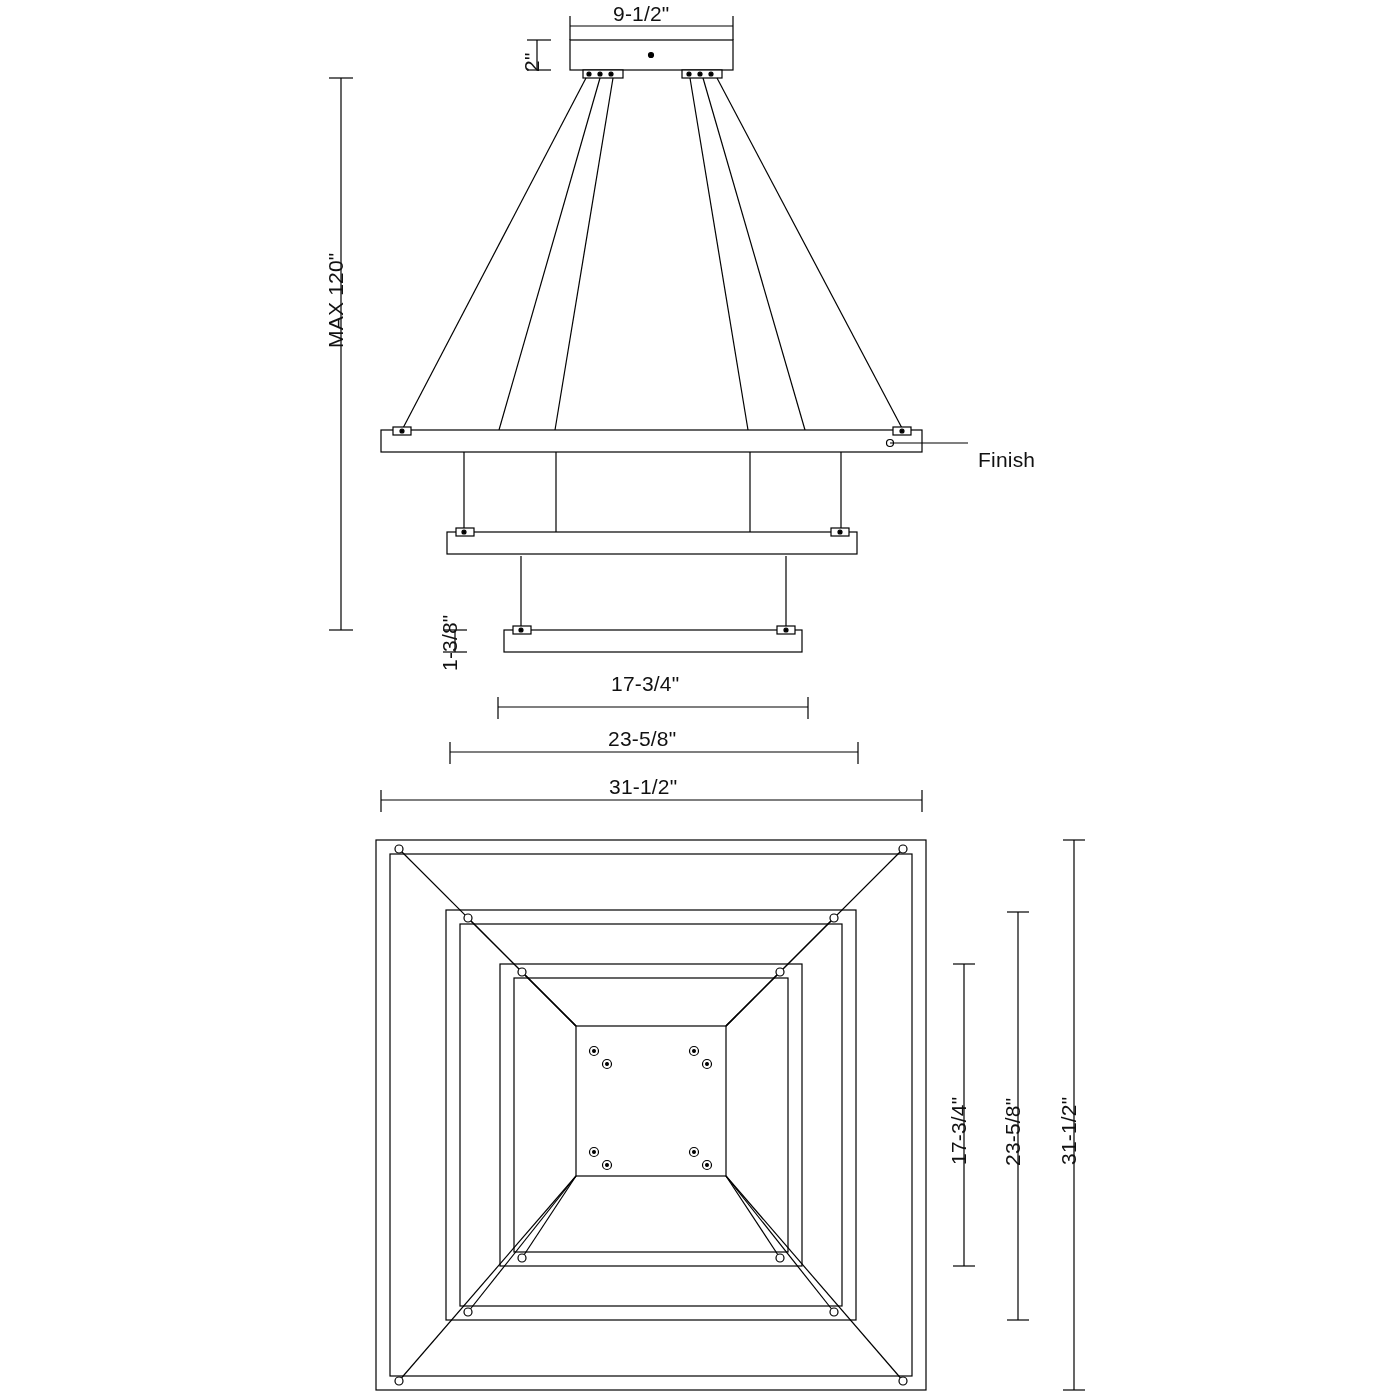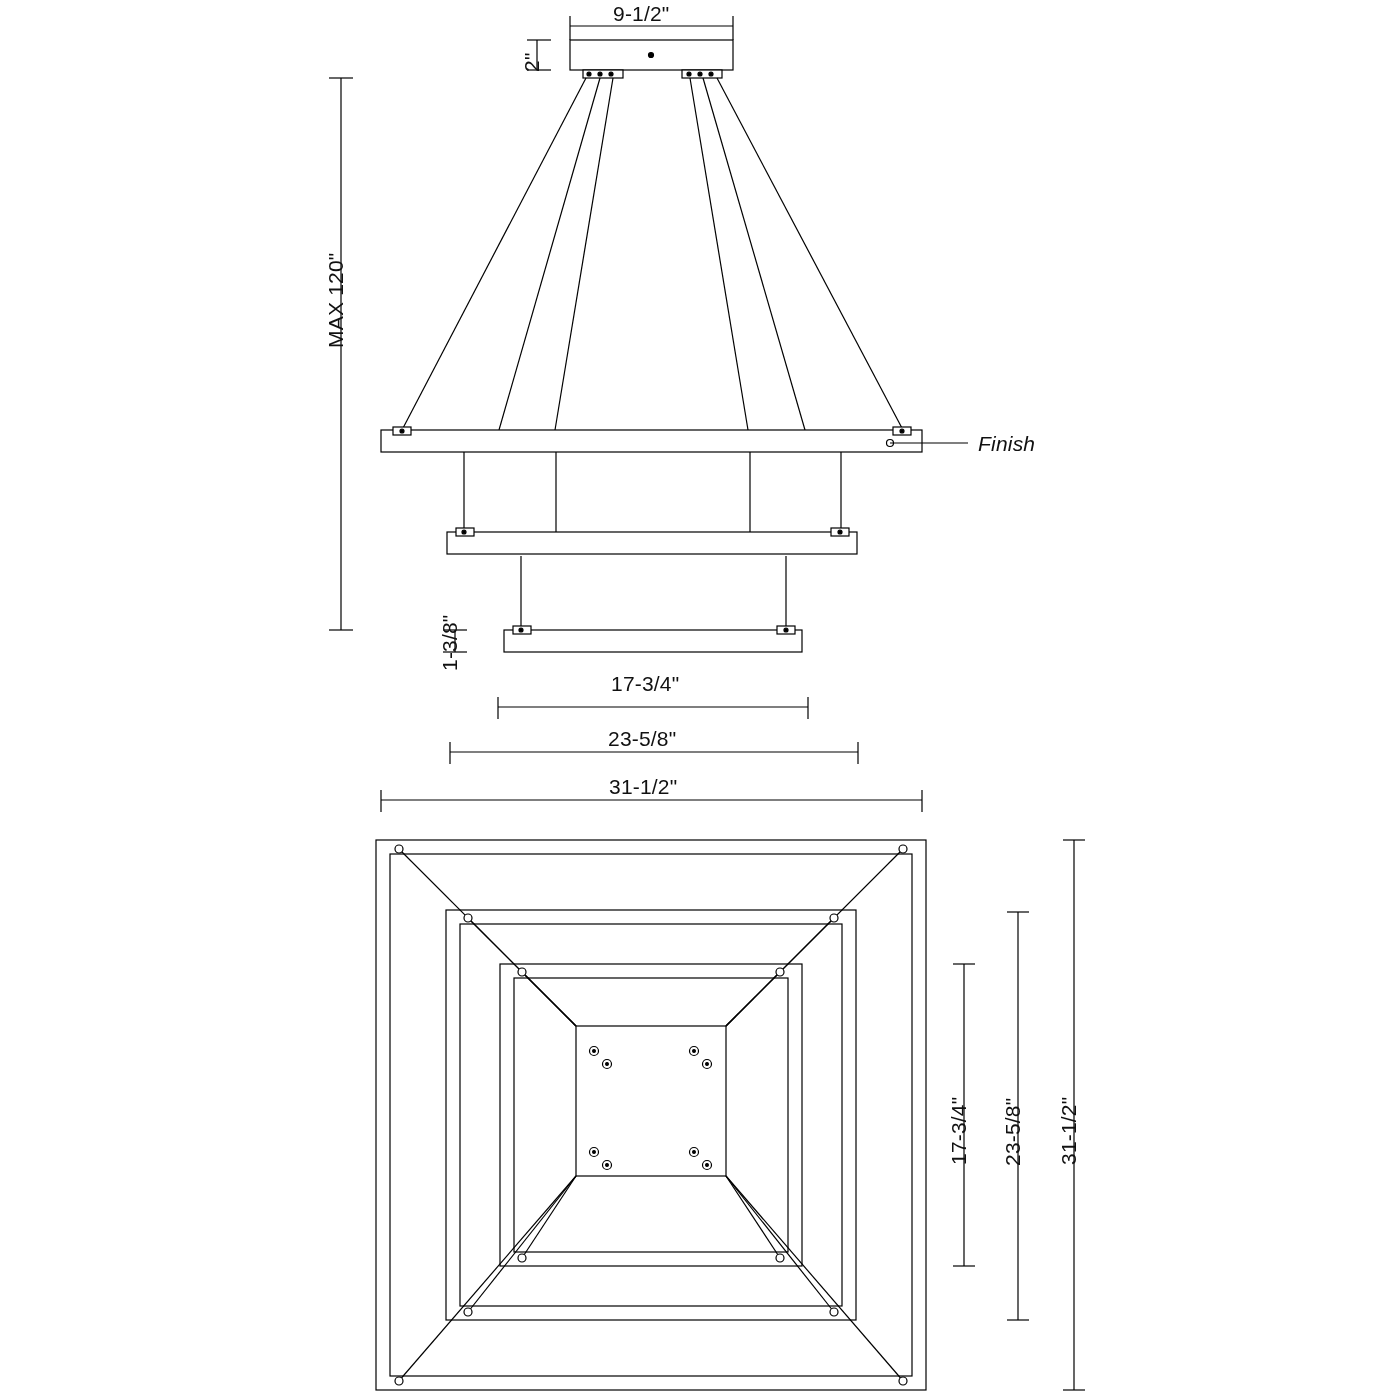--- a/index.html
+++ b/index.html
@@ -190,21 +190,21 @@
 </svg>
 
 <div class="lbl" style="left:613px;top:2px;">9-1/2"</div>
 
 <div class="lbl vlbl" style="left:520px;top:72px;transform:rotate(-90deg);">2"</div>
 
 <div class="lbl vlbl" style="left:324px;top:348px;transform:rotate(-90deg);">MAX 120"</div>
 
 <div class="lbl vlbl" style="left:438px;top:671px;transform:rotate(-90deg);">1-3/8"</div>
 
-<div class="lbl" style="left:978px;top:432px;font-style:italic;">Finish</div>
+<div class="lbl" style="left:978px;top:448px;">Finish</div>
 
 <div class="lbl" style="left:611px;top:672px;">17-3/4"</div>
 <div class="lbl" style="left:608px;top:727px;">23-5/8"</div>
 <div class="lbl" style="left:609px;top:775px;">31-1/2"</div>
 
 <div class="lbl vlbl" style="left:947px;top:1165px;transform:rotate(-90deg);">17-3/4"</div>
 <div class="lbl vlbl" style="left:1001px;top:1166px;transform:rotate(-90deg);">23-5/8"</div>
 <div class="lbl vlbl" style="left:1057px;top:1165px;transform:rotate(-90deg);">31-1/2"</div>
 
 </div>

